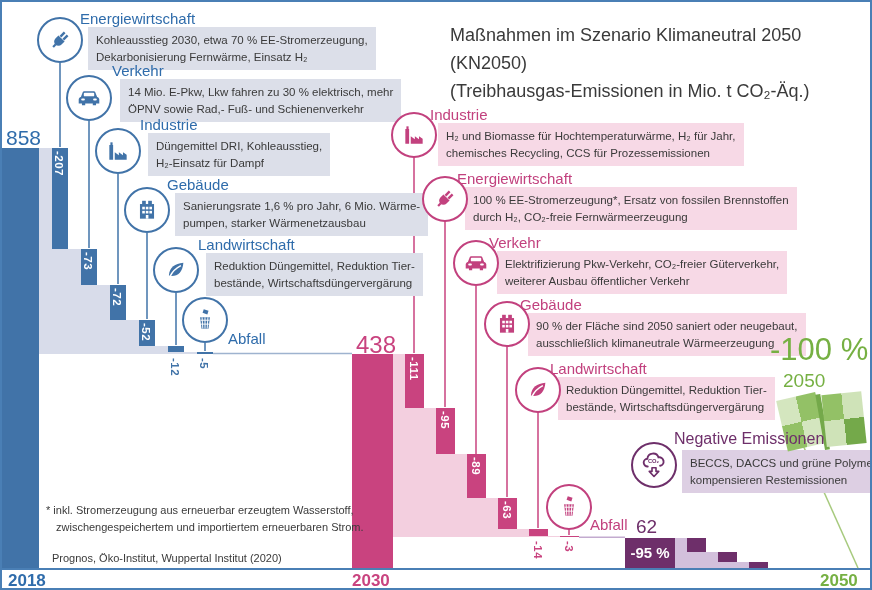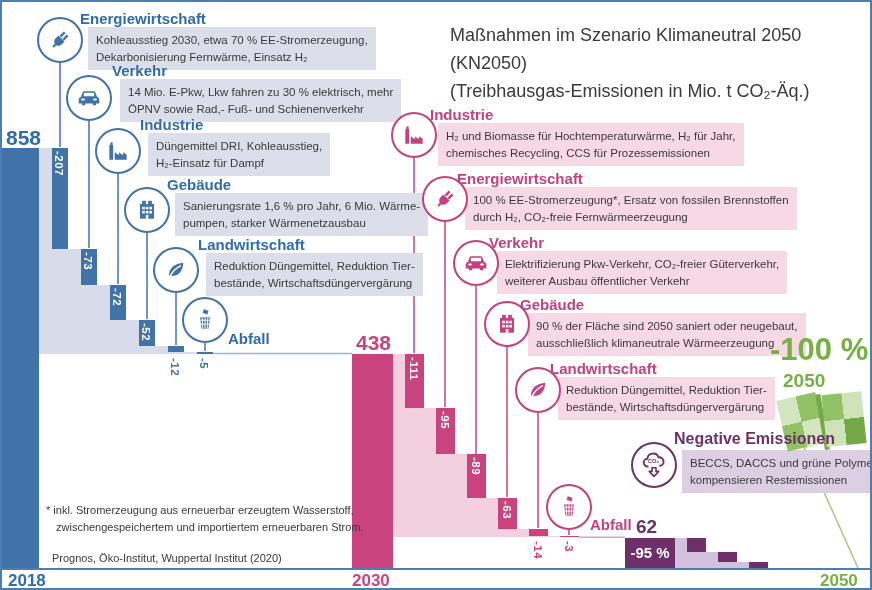--- a/index.html
+++ b/index.html
@@ -1,32 +1,32 @@
 <!DOCTYPE html>
 <html><head>
 <meta charset="utf-8">
 <style>
   html,body{margin:0;padding:0;background:#fff}
   #stage{position:relative;width:872px;height:590px;box-sizing:border-box;background:#fff;
          border:2px solid #4a7fb5;font-family:"Liberation Sans",sans-serif;overflow:hidden}
   .cbar{position:absolute;z-index:1}
   #lines{position:absolute;left:0;top:0;z-index:2;pointer-events:none}
   .axisline{position:absolute;left:0;top:566px;width:868px;height:2px;background:#4a7fb5;z-index:1}
-  .head{position:absolute;font-weight:bold;font-size:15px;white-space:nowrap;z-index:3}
+  .head{position:absolute;font-weight:normal;font-size:15px;white-space:nowrap;z-index:3}
   .head.b{color:#2f6cab}.head.p{color:#c2417e}.head.v{color:#6e2f6a}
   .box{position:absolute;font-size:11.5px;line-height:1.45;color:#3a3a3a;padding:5px 8px;
        white-space:pre-line;width:max-content;z-index:2}
   .box.b{background:#dcdfe9}.box.p{background:#f7d9e6}.box.v{background:#ddcfe3}
   .icn{position:absolute;width:46px;height:46px;border-radius:50%;background:#fff;
        border:2px solid currentColor;box-sizing:border-box;display:flex;align-items:center;
        justify-content:center;z-index:4}
   .icn svg{display:block}
   .vlabel{position:absolute;writing-mode:vertical-rl;font-weight:bold;font-size:11.5px;
           white-space:nowrap;z-index:3;letter-spacing:.5px}
-  .bignum{position:absolute;font-weight:bold;z-index:3;white-space:nowrap}
+  .bignum{position:absolute;font-weight:normal;z-index:3;white-space:nowrap}
   .title{position:absolute;left:448px;top:20px;font-size:18px;color:#3a3a3a;line-height:1.55;z-index:3}
   .pct-circle{position:absolute;left:337px;top:430px;width:66px;height:66px;border-radius:50%;
       background:#c9437f;border:2px solid #e9bdd2;color:#fff;display:flex;align-items:center;
       justify-content:center;font-weight:bold;font-size:18px;z-index:4;box-sizing:border-box}
   .pct95{position:absolute;left:623px;top:536px;width:50px;height:29px;line-height:29px;
       text-align:center;color:#fff;font-weight:bold;font-size:15px;z-index:3}
   .yearlbl{position:absolute;top:569px;font-weight:bold;font-size:17px;z-index:3}
   .foot{position:absolute;font-size:11px;color:#3a3a3a;line-height:1.5;white-space:pre-line;
       z-index:3;padding-left:10px;text-indent:-10px}
   .flag{position:absolute;left:780px;top:388px;width:90px;height:62px;transform:rotate(-13deg);z-index:2}
@@ -59,21 +59,21 @@
       <line x1="800" y1="441" x2="856" y2="566" stroke="#a7ca7e" stroke-width="1.5"></line>
     </svg>
   <div class="axisline"></div>
 
   <div class="title">
     <div>Maßnahmen im Szenario Klimaneutral 2050 (KN2050)</div>
     <div>(Treibhausgas-Emissionen in Mio. t CO₂-Äq.)</div>
   </div>
 
   <div class="bignum" style="left:4px;top:124px;font-size:21px;color:#2f6cab">858</div>
-  <div class="bignum" style="left:354px;top:329px;font-size:21px;color:#c9437f">438</div>
+  <div class="bignum" style="left:354px;top:329px;font-size:24px;color:#c9437f">438</div>
   <div class="bignum" style="left:634px;top:514px;font-size:19px;color:#6e2f6a">62</div>
   <div class="pct95">-95 %</div>
   <div class="bignum" style="left:768px;top:330px;font-size:31px;color:#76b043">-100 %</div>
   <div class="bignum" style="left:781px;top:368px;font-size:19px;color:#76b043">2050</div>
 
   <div class="yearlbl" style="left:6px;color:#2f6cab">2018</div>
   <div class="yearlbl" style="left:350px;color:#c9437f">2030</div>
   <div class="yearlbl" style="left:818px;color:#76b043">2050</div>
 
   <div class="icn" style="left:35px;top:15px;color:#4173a8">

